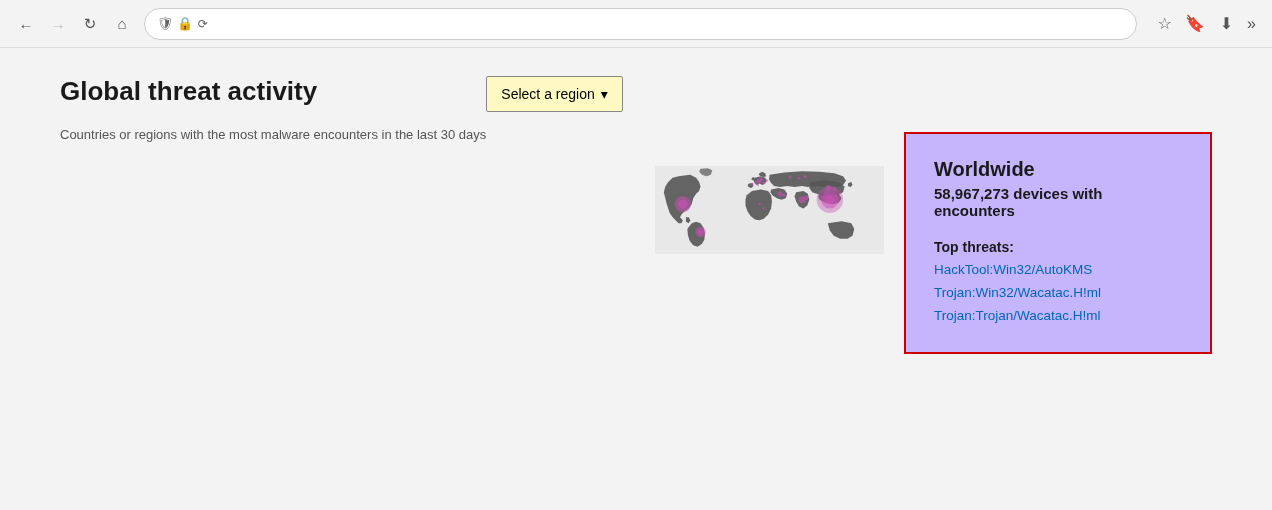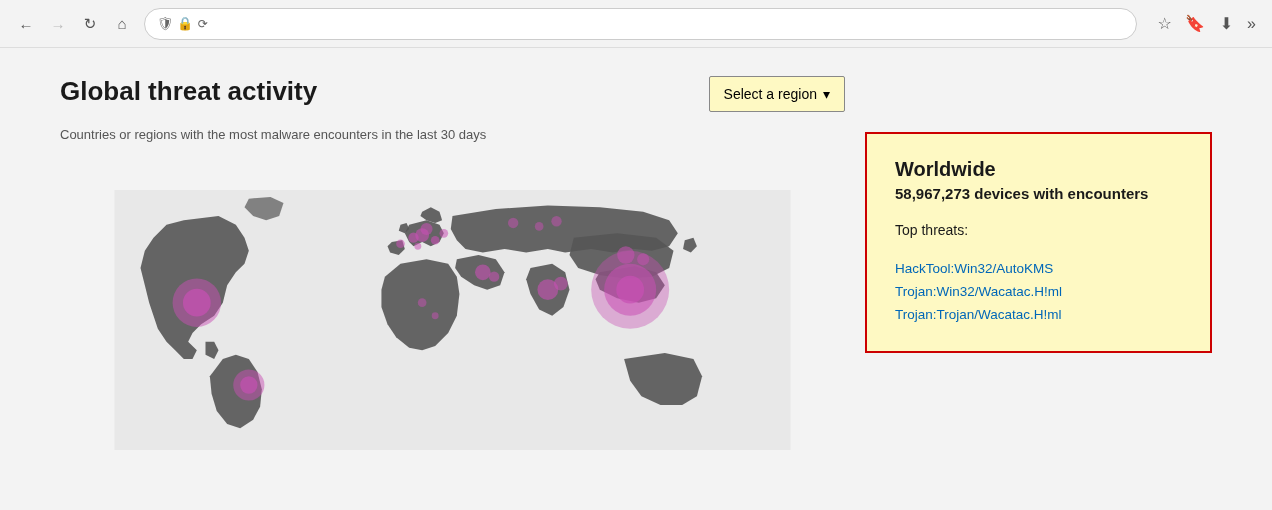--- a/index.html
+++ b/index.html
@@ -49,21 +49,21 @@
       height: calc(510px - 48px);
       display: flex;
       flex-direction: row;
       gap: 20px;
       position: relative;
     }
 
     .left-section {
       flex: 1;
       display: flex;
-      flex-direction: column;
+      flex-direction: row;
       gap: 32px;
     }
 
     .header-row {
       display: flex;
       justify-content: space-between;
       align-items: flex-start;
       margin-bottom: 12px;
     }
 
@@ -101,22 +101,22 @@
       margin-top: 4px;
     }
 
     .world-map-svg {
       width: 100%;
       height: 260px;
     }
 
     
     .info-panel {
-      width: 347px;
-      background: #fef9c3;
+      width: 308px;
+      background: #c4b5fd;
       border: 2.5px solid #c00;
       padding: 24px 28px;
       flex-shrink: 0;
       align-self: flex-start;
       margin-top: 56px;
     }
 
     .info-region {
       font-size: 20px;
       font-weight: 700;
@@ -126,23 +126,23 @@
 
     .info-devices {
       font-size: 15px;
       font-weight: 700;
       color: #1a1a1a;
       margin-bottom: 20px;
     }
 
     .info-top-threats-label {
       font-size: 14px;
-      font-weight: 400;
-      color: #1a1a1a;
-      margin-bottom: 20px;
+      font-weight: 700;
+      color: #1a1a1a;
+      margin-bottom: 4px;
     }
 
     .threat-link {
       display: block;
       color: #0067b8;
       font-size: 13.5px;
       text-decoration: none;
       line-height: 1.7;
     }
   </style>

